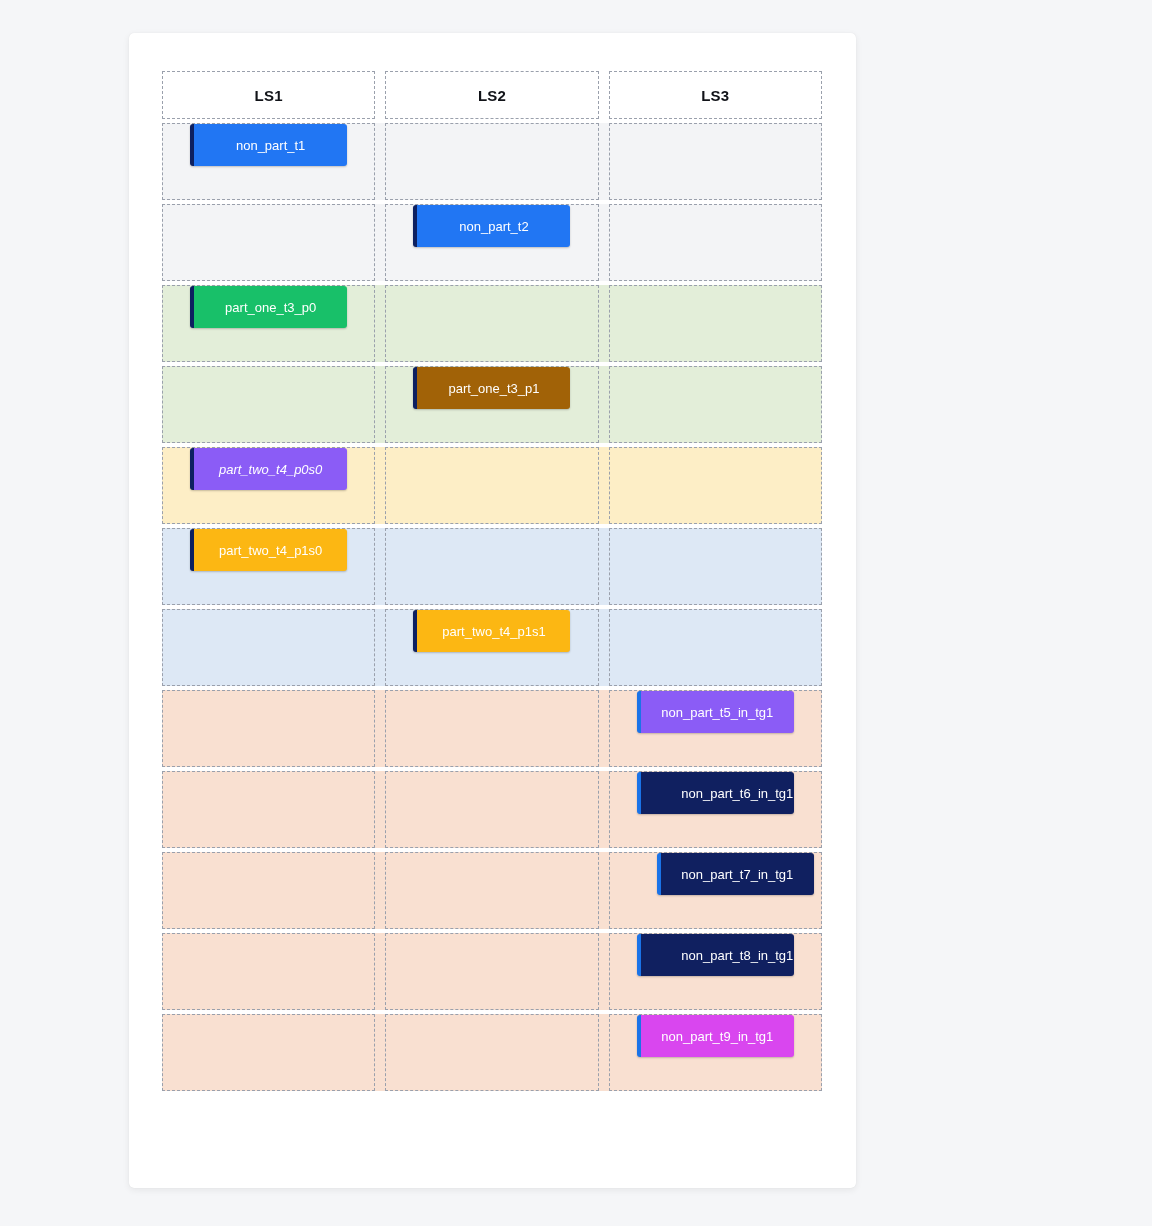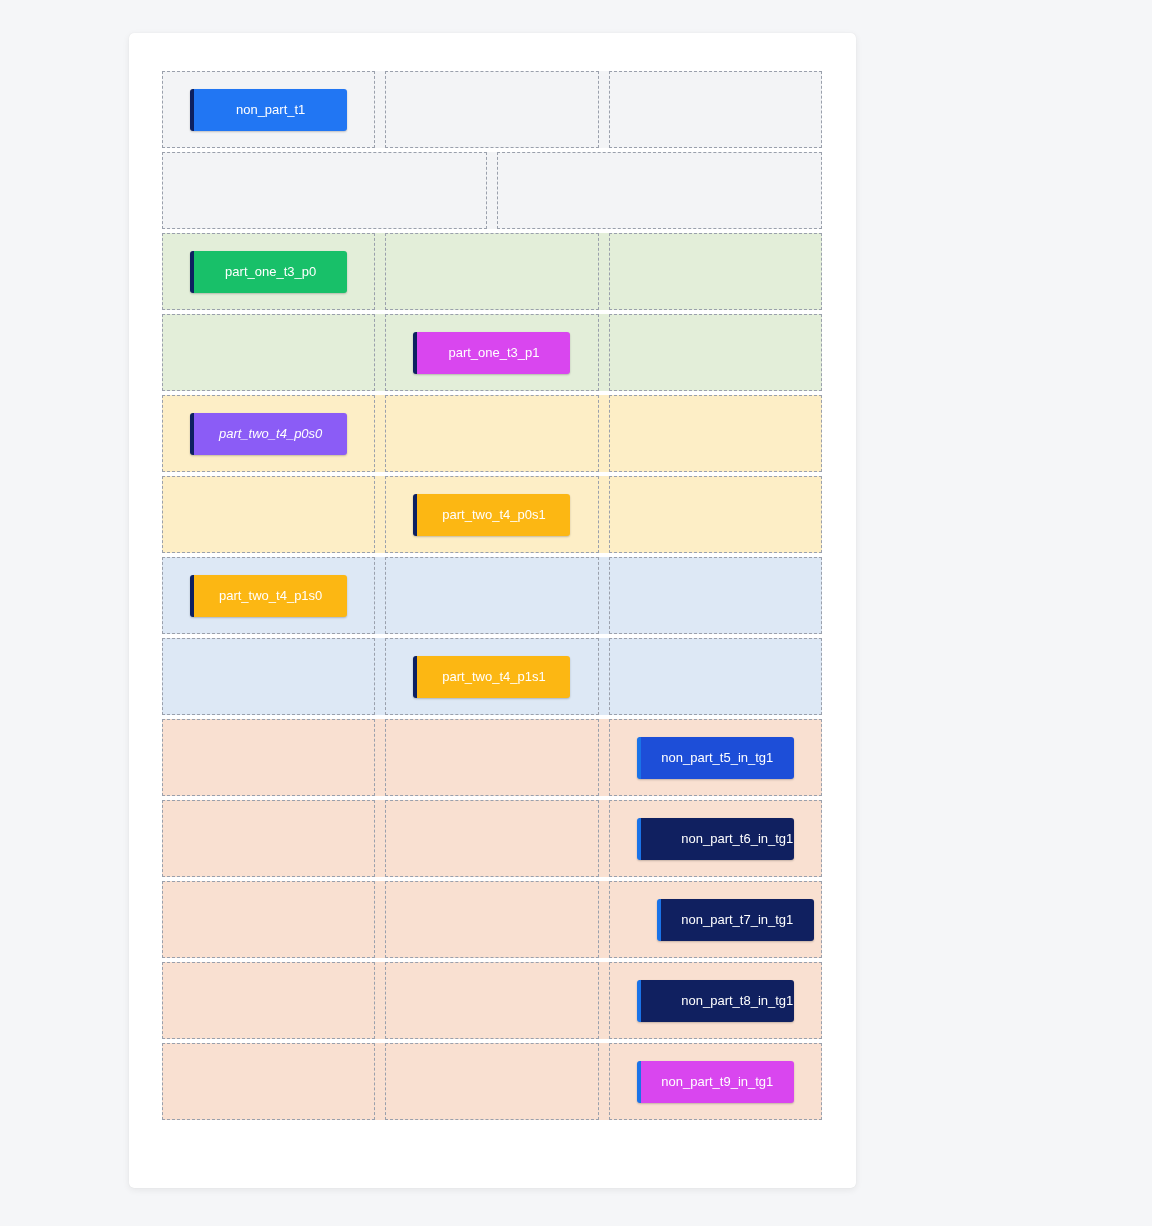--- a/index.html
+++ b/index.html
@@ -55,21 +55,20 @@
     position: absolute;
     left: 0; top: 0; right: 0; bottom: 0;
     z-index: 0;
   }
   .cell {
     position: relative;
     z-index: 1;
     flex: 1;
     border: 1px dashed #9aa0ac;
     display: flex;
-    align-items: center;
     justify-content: center;
   }
   
   .task-box {
     width: 157px;
     height: 42px;
     display: flex;
     align-items: center;
     justify-content: center;
     border-radius: 3px;
@@ -81,89 +80,95 @@
     box-shadow: 0 1px 2px rgba(0,0,0,0.22);
   }
   .task-box.navy { border-left-color: #1a73e8; }
 </style>
 </head>
 <body>
 
 <div id="card">
   <div id="grid">
 
+    <div class="header-row">
+      <div class="header-cell">
+        <span class="header-label">LS1</span>
+      </div>
+      <div class="header-cell">
+        <span class="header-label">LS2</span>
+      </div>
+      <div class="header-cell">
+        <span class="header-label">LS3</span>
+      </div>
+    </div>
 
     <div id="rows-host">
         <div class="task-row">
           <div class="row-bg" style="background: rgb(243, 244, 246);"></div>
           <div class="cell">
             <div class="task-box" style="background: rgb(33, 118, 243);">non_part_t1</div>
           </div>
           <div class="cell"></div>
           <div class="cell"></div>
         </div>
         <div class="task-row">
           <div class="row-bg" style="background: rgb(243, 244, 246);"></div>
           <div class="cell"></div>
+          <div class="cell">
+            <div class="task-box" style="background: rgb(33, 118, 243);">non_part_t2</div>
+          </div>
           <div class="cell"></div>
         </div>
         <div class="task-row">
           <div class="row-bg" style="background: rgb(227, 238, 217);"></div>
           <div class="cell">
             <div class="task-box" style="background: rgb(24, 192, 105);">part_one_t3_p0</div>
           </div>
           <div class="cell"></div>
           <div class="cell"></div>
         </div>
         <div class="task-row">
           <div class="row-bg" style="background: rgb(227, 238, 217);"></div>
           <div class="cell"></div>
           <div class="cell">
-            <div class="task-box" style="background: #d946ef;">part_one_t3_p1</div>
+            <div class="task-box" style="background: #a16207;">part_one_t3_p1</div>
           </div>
           <div class="cell"></div>
         </div>
         <div class="task-row">
           <div class="row-bg" style="background: rgb(253, 238, 198);"></div>
           <div class="cell">
             <div class="task-box" style="background: #8b5cf6; font-style: italic;">part_two_t4_p0s0</div>
           </div>
           <div class="cell"></div>
           <div class="cell"></div>
         </div>
         <div class="task-row">
-          <div class="row-bg" style="background: rgb(253, 238, 198);"></div>
-          <div class="cell"></div>
-          <div class="cell">
-            <div class="task-box" style="background: rgb(252, 183, 19);">part_two_t4_p0s1</div>
-          </div>
-          <div class="cell"></div>
-        </div>
-        <div class="task-row">
           <div class="row-bg" style="background: rgb(221, 232, 245);"></div>
           <div class="cell">
             <div class="task-box" style="background: rgb(252, 183, 19);">part_two_t4_p1s0</div>
           </div>
           <div class="cell"></div>
           <div class="cell"></div>
         </div>
         <div class="task-row">
           <div class="row-bg" style="background: rgb(221, 232, 245);"></div>
           <div class="cell"></div>
           <div class="cell">
             <div class="task-box" style="background: rgb(252, 183, 19);">part_two_t4_p1s1</div>
           </div>
           <div class="cell"></div>
         </div>
         <div class="task-row">
           <div class="row-bg" style="background: rgb(249, 224, 209);"></div>
           <div class="cell"></div>
           <div class="cell"></div>
           <div class="cell">
-            <div class="task-box navy" style="background: #1d4ed8;">non_part_t5_in_tg1</div>
+            <div class="task-box navy" style="background: #8b5cf6;">non_part_t5_in_tg1</div>
           </div>
         </div>
         <div class="task-row">
           <div class="row-bg" style="background: rgb(249, 224, 209);"></div>
           <div class="cell"></div>
           <div class="cell"></div>
           <div class="cell">
             <div class="task-box navy" style="background: rgb(16, 32, 96); padding-left: 40px;">non_part_t6_in_tg1</div>
           </div>
         </div>

